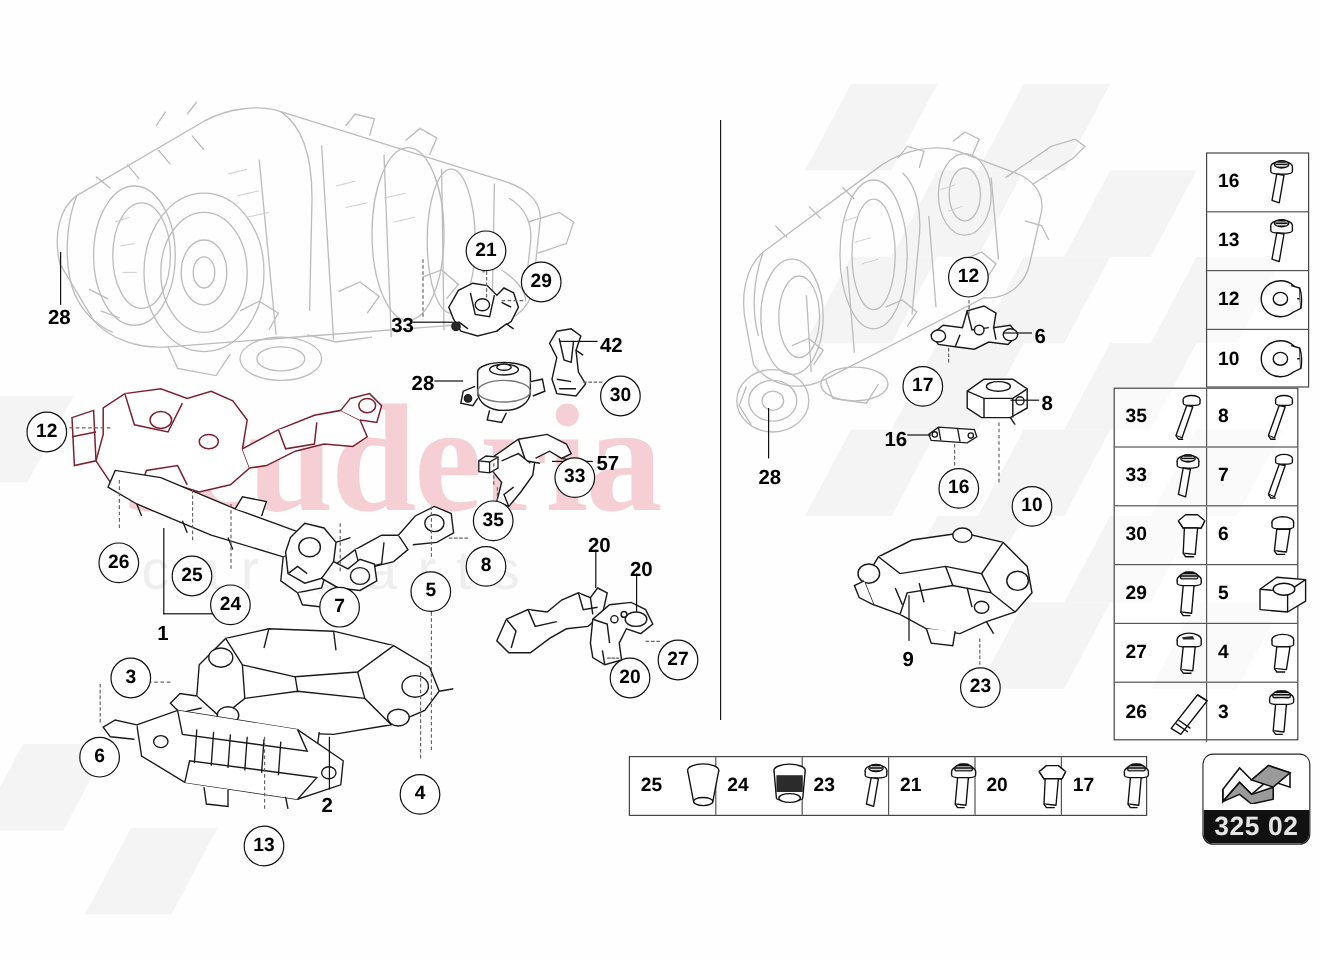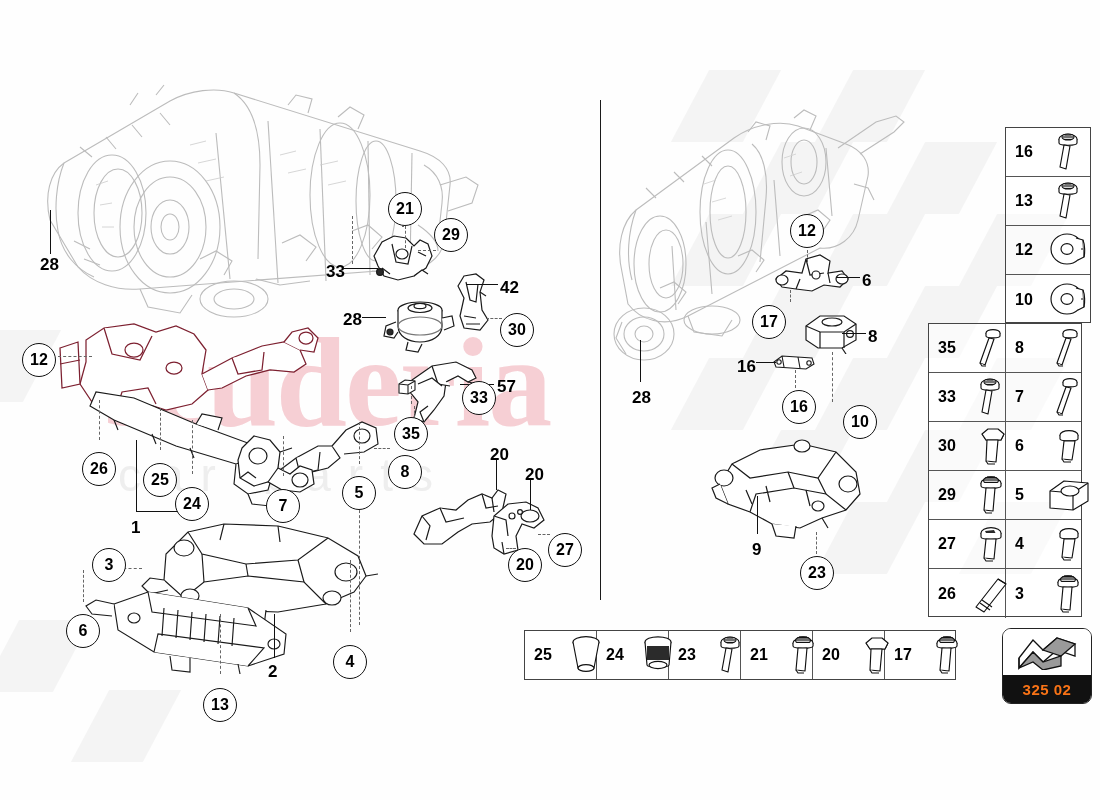--- a/index.html
+++ b/index.html
@@ -67,22 +67,22 @@
 
   
   .striptable{position:absolute;border:1.3px solid #444;box-sizing:border-box;background:rgba(255,255,255,.55);z-index:25;display:flex;}
   .scell{display:flex;align-items:center;border-right:1.1px solid #555;box-sizing:border-box;}
   .scell:last-child{border-right:none;}
 
   
   .badge{position:absolute;left:1002px;top:628px;width:88px;height:74px;
          border:1.4px solid #222;border-radius:9px;overflow:hidden;background:#fff;z-index:40;}
   .badge-top{height:46px;display:flex;align-items:center;justify-content:center;background:#fff;}
-  .badge-bot{height:28px;background:#111;color:#f97316;display:flex;align-items:center;
-             justify-content:center;font-size:15px;font-weight:700;letter-spacing:.5px;}
+  .badge-bot{height:28px;background:#111;color:#e5e5e5;display:flex;align-items:center;
+             justify-content:center;font-size:22px;font-weight:700;letter-spacing:.5px;}
 
   .ghost{position:absolute;z-index:5;}
   .part{position:absolute;z-index:15;}
 </style>
 </head>
 <body>
 
 <div id="stage">
 
   <div class="flag-wm" style="left:0;top:0;width:1100px;height:800px;">

